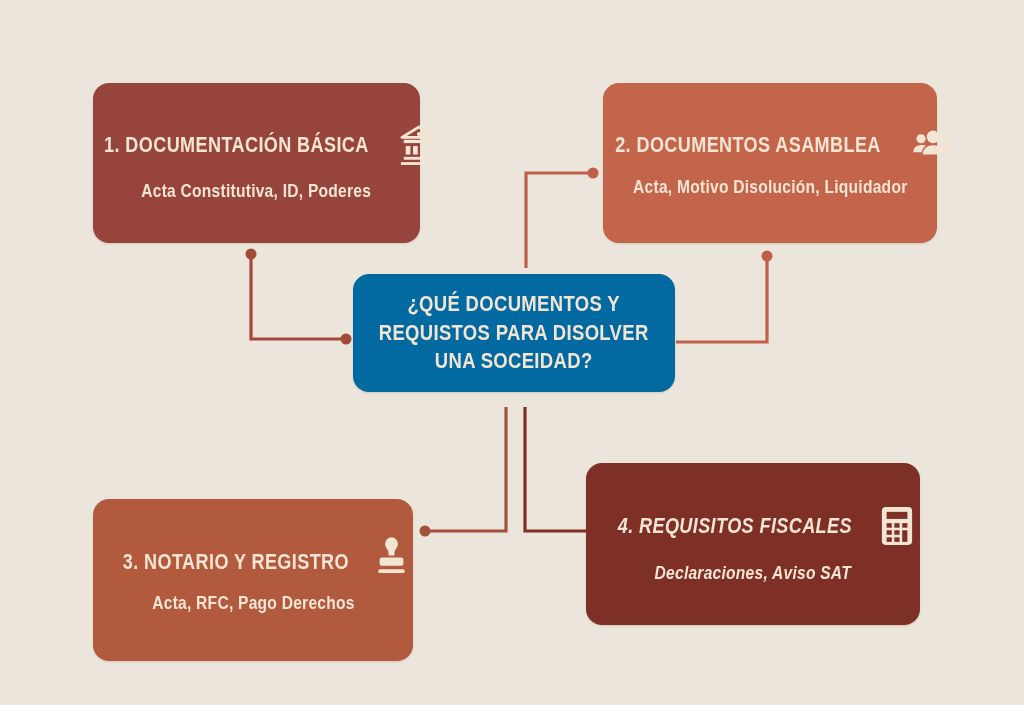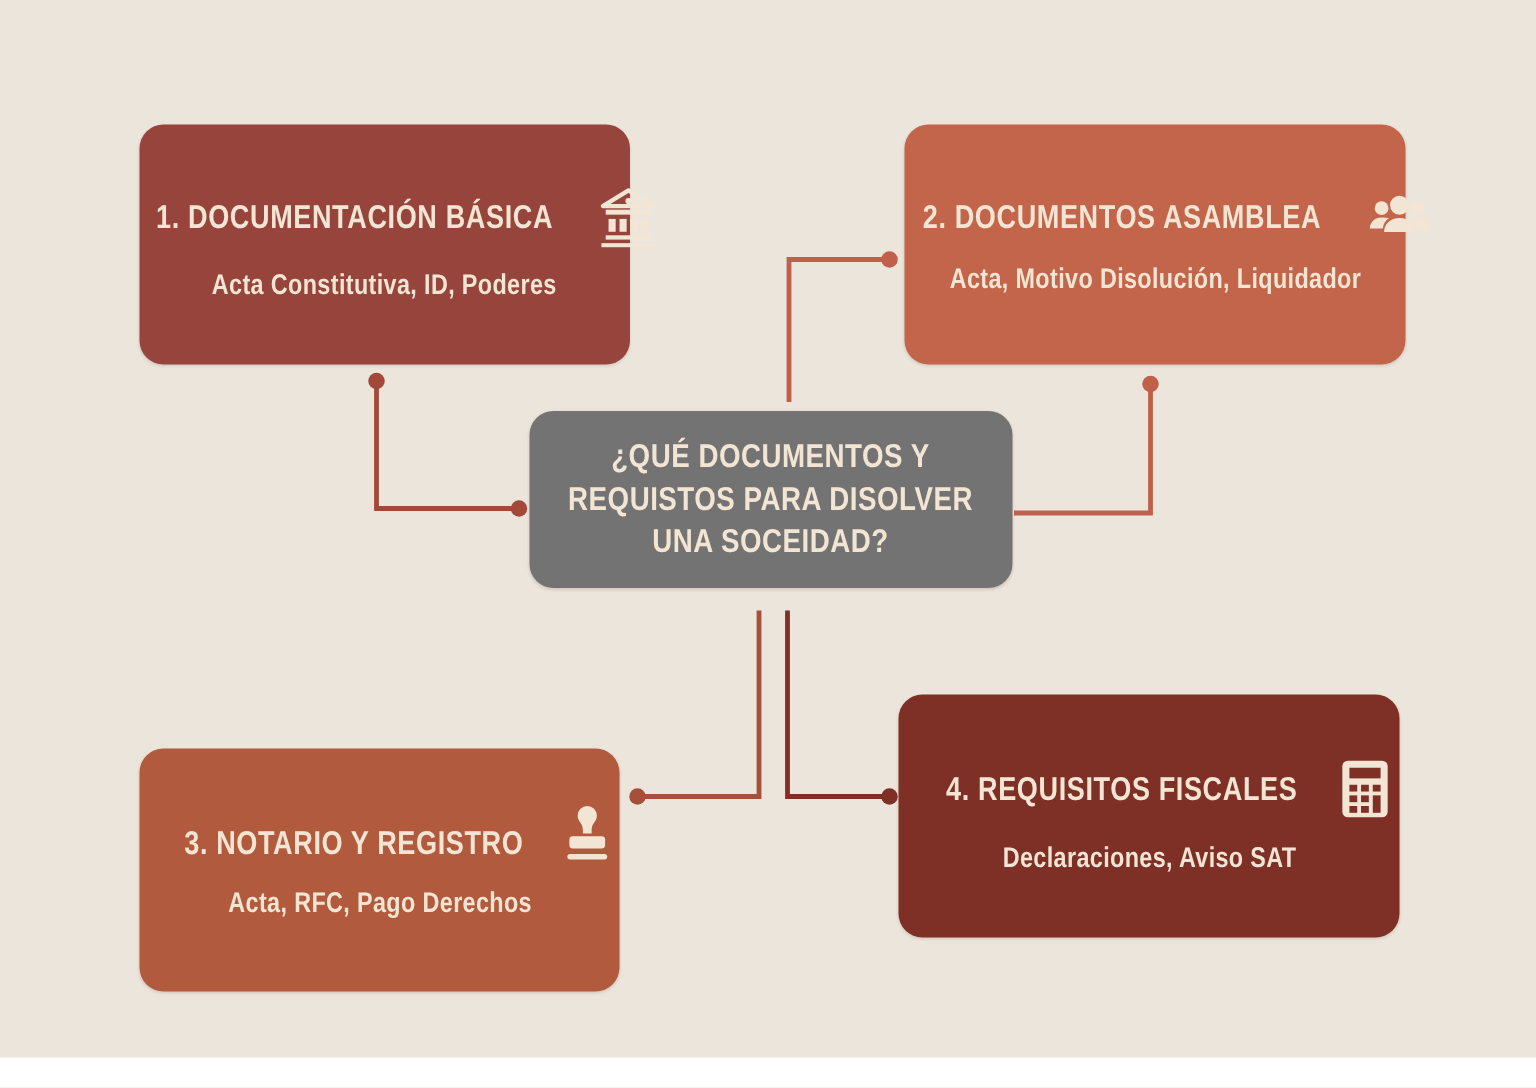--- a/index.html
+++ b/index.html
@@ -16,21 +16,21 @@
   }
   .node{
     position:absolute;border-radius:16px;
     display:flex;flex-direction:column;justify-content:center;align-items:center;
     color:#f3e5d3;
     box-shadow:0 1px 2px rgba(90,40,30,0.15);
   }
   #node1{left:93px;top:83px;width:327px;height:160px;}
   #node2{left:603px;top:83px;width:334px;height:160px;}
   #node3{left:93px;top:463px;width:320px;height:162px;}
-  #node4{left:599px;top:463px;width:334px;height:162px;}
+  #node4{left:586px;top:463px;width:334px;height:162px;font-style:italic;}
   #center{left:353px;top:274px;width:322px;height:118px;}
   .title-row{
     display:flex;align-items:center;justify-content:center;gap:2px;
     width:100%;
   }
   .node-title{
     display:inline-block;
     transform:scaleX(0.82);
     font-size:22px;font-weight:700;letter-spacing:0.5px;
     white-space:nowrap;
@@ -112,21 +112,21 @@
           <path d="M9.5 17.5c-5.5 0-8.2 3.9-8.2 7.7h9c0.4-3.3 2-5.9 4.4-7.2-1.3-0.3-3-0.5-5.2-0.5z" fill="#f3e5d3"></path>
           <path d="M34.5 17.5c5.5 0 8.2 3.9 8.2 7.7h-9c-0.4-3.3-2-5.9-4.4-7.2 1.3-0.3 3-0.5 5.2-0.5z" fill="#f3e5d3"></path>
           <circle cx="22" cy="9" r="6.6" fill="#f3e5d3"></circle>
           <path d="M22 17.8c-7.2 0-10.8 5-10.8 9.8h21.6c0-4.8-3.6-9.8-10.8-9.8z" fill="#f3e5d3"></path>
         </svg>
       </span>
     </div>
     <span class="node-subtitle">Acta, Motivo Disolución, Liquidador</span>
   </div>
 
-  <div class="node" id="center" style="background: #737373; --box-color: #a84a3c;">
+  <div class="node" id="center" style="background: #0369a1; --box-color: #a84a3c;">
     <span class="center-title">¿QUÉ DOCUMENTOS Y
 REQUISTOS PARA DISOLVER
 UNA SOCEIDAD?</span>
   </div>
 
   <div class="node" id="node3" style="background: rgb(178, 90, 62); margin-top: 36px; --box-color: #b25a3e;">
     <div class="title-row">
       <span class="node-title">3. NOTARIO Y REGISTRO</span>
       <span class="icon">
         <svg viewBox="0 0 36 44" width="33" height="41" xmlns="http://www.w3.org/2000/svg">

